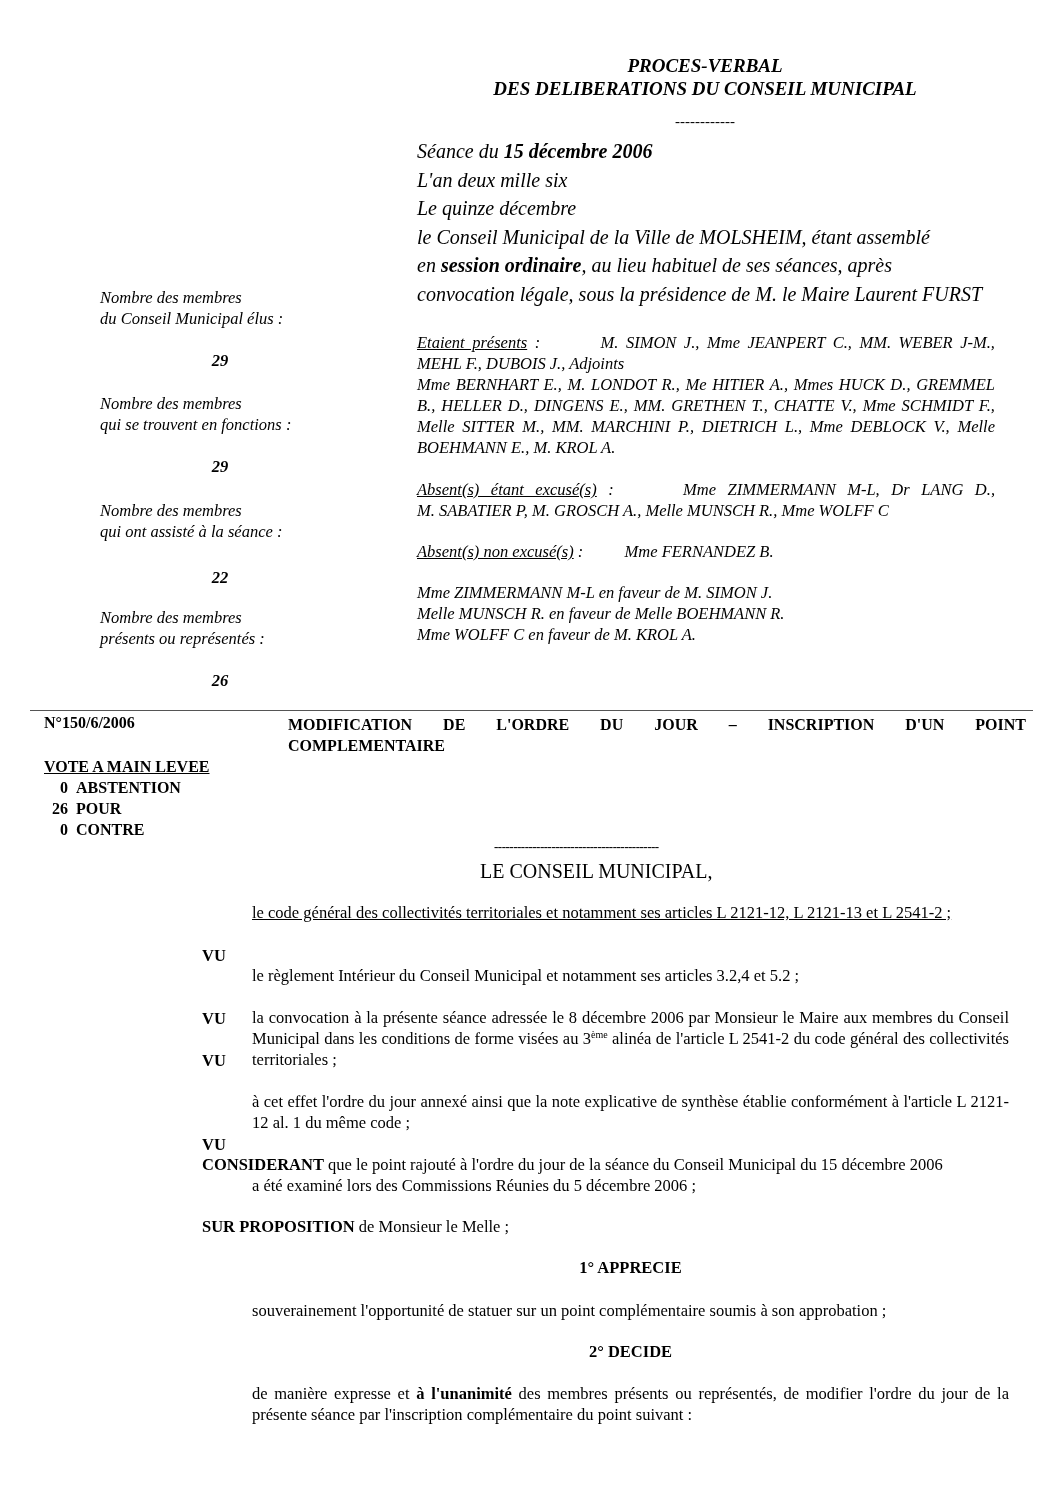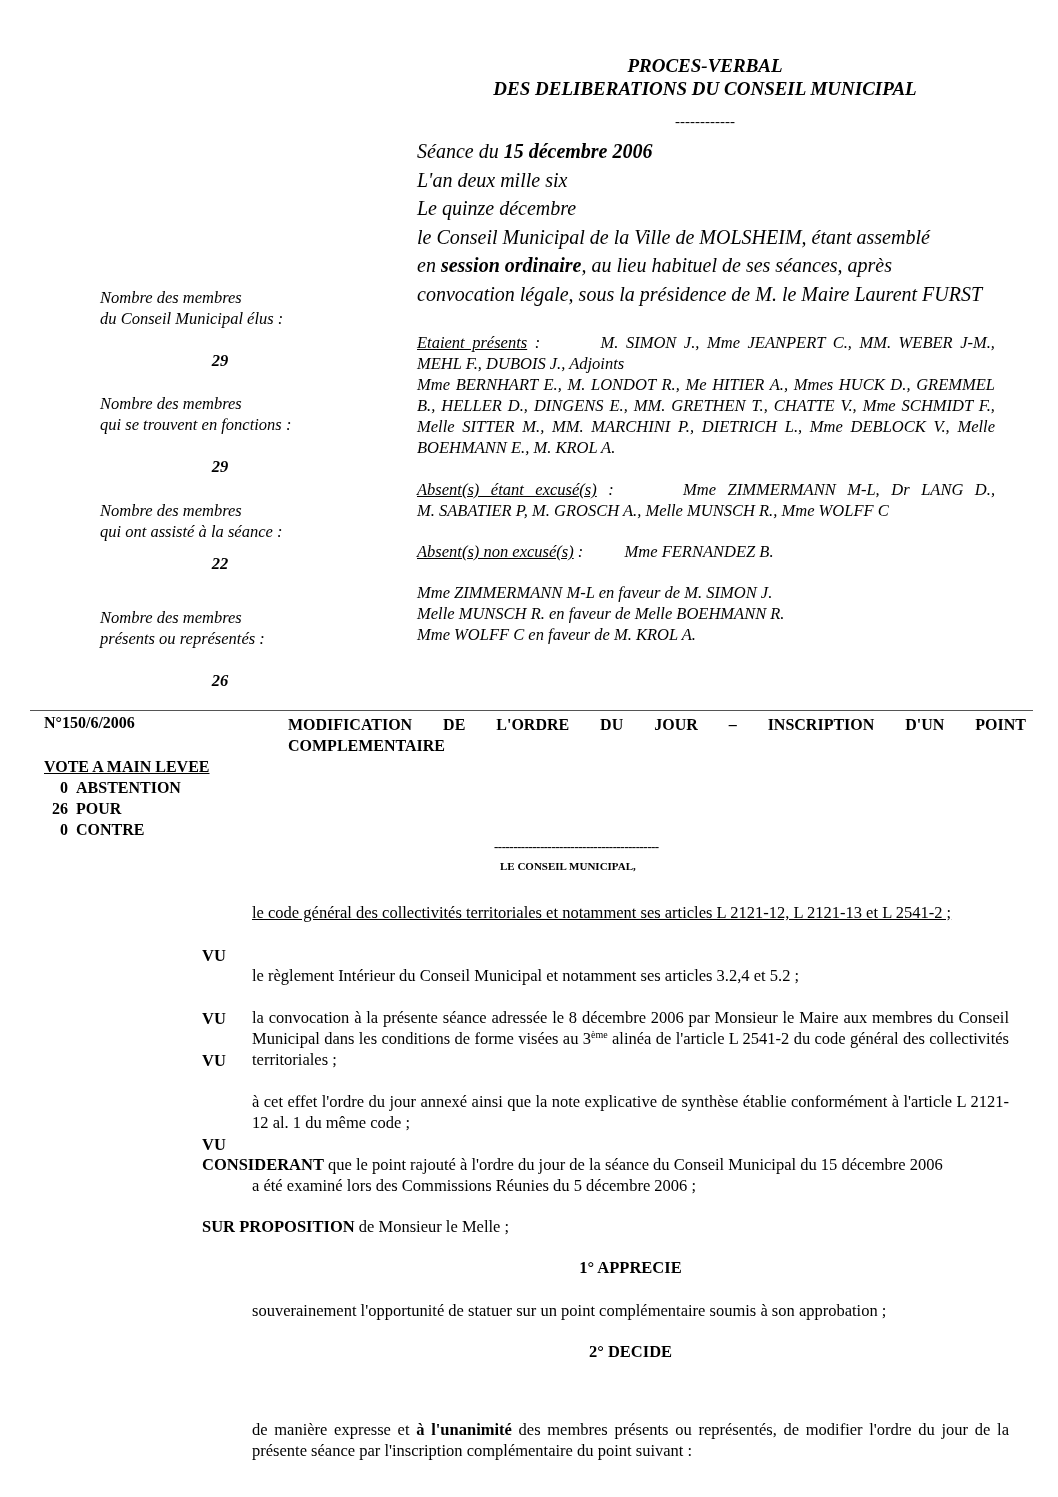--- a/index.html
+++ b/index.html
@@ -23,21 +23,21 @@
   .rule { left: 30px; width: 1003px; top: 710px; height: 0; border-top: 1.5px solid #555; }
 
   .cond { font-family: "Liberation Serif", serif; font-weight: bold; font-size: 16px; transform-origin: left top; }
   .num-id { left: 44px; top: 714px; }
   .subject { left: 288px; top: 714px; width: 738px; line-height: 21px; text-align: justify; }
   .vote { left: 44px; top: 756px; line-height: 21px; }
   .vote-row { display: flex; }
   .vote-n { width: 24px; text-align: right; margin-right: 8px; }
 
   .conseil-dash { left: 494px; top: 839px; width: 220px; font-weight: bold; font-size: 13px; letter-spacing: -0.5px; overflow: hidden; white-space: nowrap; }
-  .conseil { left: 500px; top: 860px; font-weight: bold; font-size: 11px; }
+  .conseil { left: 480px; top: 860px; font-weight: normal; font-size: 20px; }
 
   .vu-label { left: 202px; font-weight: bold; font-size: 16.5px; margin-top: 44px; }
   .vu-text { left: 252px; width: 757px; font-size: 16.5px; line-height: 21px; text-align: justify; }
   .para { left: 202px; width: 807px; font-size: 16.5px; line-height: 21px; }
   .para .cont { padding-left: 50px; }
   .center-h { left: 252px; width: 757px; text-align: center; font-weight: bold; font-size: 16.5px; }
   sup { font-size: 10px; line-height: 0; }
 </style>
 </head>
 <body>
@@ -66,21 +66,21 @@
 <div class="abs left-col" style="top:393px;">
   <div>Nombre des membres</div>
   <div>qui se trouvent en fonctions :</div>
 </div>
 <div class="abs left-num" style="top:457px;">29</div>
 
 <div class="abs left-col" style="top:500px;">
   <div>Nombre des membres</div>
   <div>qui ont assisté à la séance :</div>
 </div>
-<div class="abs left-num" style="top:554px;">22</div>
+<div class="abs left-num" style="top:568px;">22</div>
 
 <div class="abs left-col" style="top:607px;">
   <div>Nombre des membres</div>
   <div>présents ou représentés :</div>
 </div>
 <div class="abs left-num" style="top:671px;">26</div>
 
 <div class="abs block" style="top:332px;">
   <p class="just-last"><span class="u">Etaient présents</span><span> :</span>&nbsp;&nbsp;&nbsp;&nbsp;&nbsp;&nbsp;&nbsp;&nbsp;<span>M. SIMON J., Mme JEANPERT C., MM. WEBER J-M.,</span></p>
   <p>MEHL F., DUBOIS J., Adjoints</p>
@@ -147,15 +147,15 @@
 </div>
 
 <div class="abs para" style="top:1216px;">
   <b>SUR PROPOSITION</b><span> de Monsieur le Melle ;</span>
 </div>
 
 <div class="abs center-h" style="top:1258px;">1° APPRECIE</div>
 <div class="abs vu-text" style="top:1300px;">souverainement l'opportunité de statuer sur un point complémentaire soumis à son approbation ;</div>
 
 <div class="abs center-h" style="top:1342px;">2° DECIDE</div>
-<div class="abs vu-text" style="top:1383px;margin-top:36px;">
+<div class="abs vu-text" style="top:1383px;">
   <span>de manière expresse et </span><b>à l'unanimité</b><span> des membres présents ou représentés, de modifier l'ordre du jour de la présente séance par l'inscription complémentaire du point suivant :</span>
 </div>
 
 </body></html>

